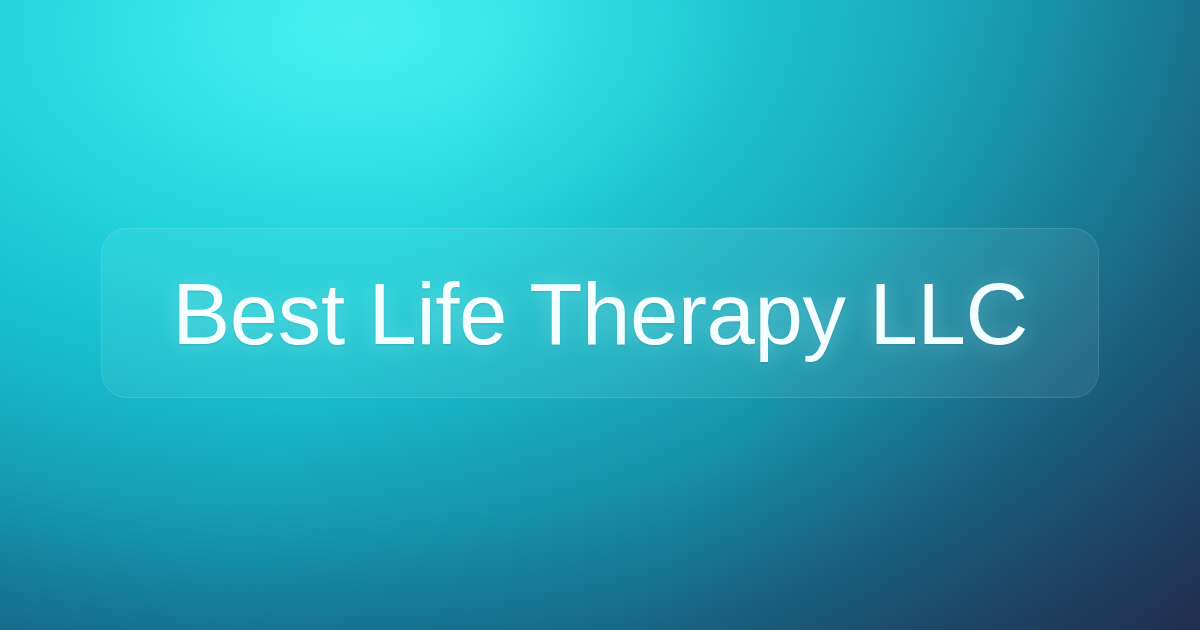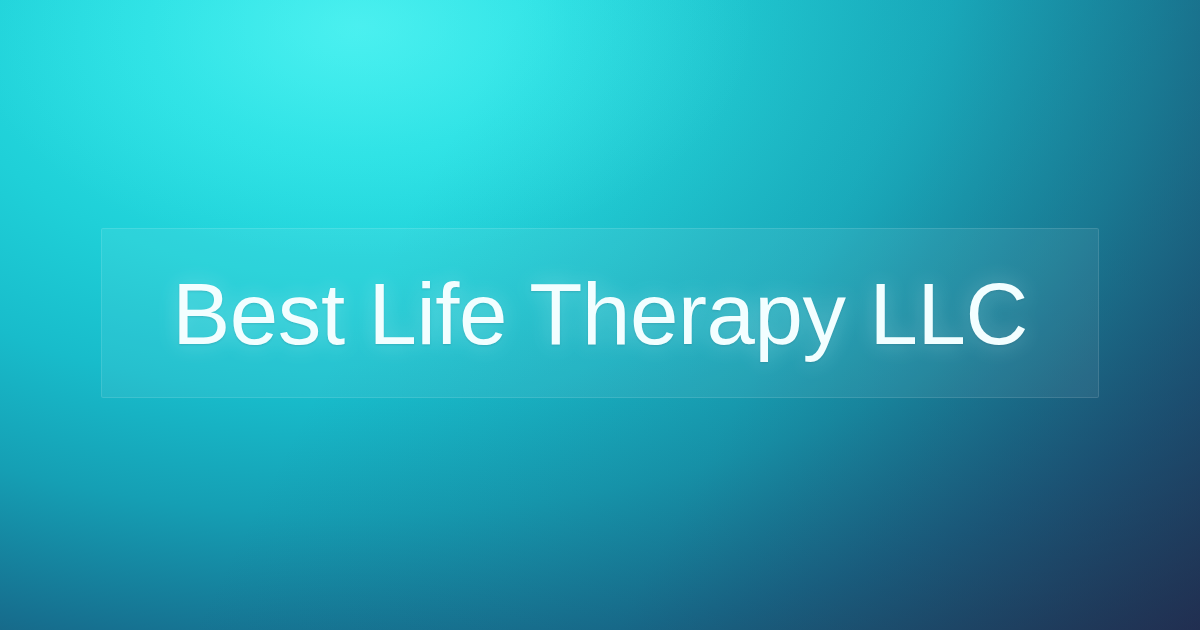--- a/index.html
+++ b/index.html
@@ -64,21 +64,21 @@
   }
 
   
   .title-card {
     position: absolute;
     left: 101px;
     top: 228px;
     width: 998px;
     height: 170px;
     box-sizing: border-box;
-    border-radius: 2px;
+    border-radius: 26px;
     background: rgba(255, 255, 255, 0.062);
     border: 1px solid rgba(255, 255, 255, 0.115);
     display: flex;
     align-items: center;
     justify-content: center;
     z-index: 3;
     backdrop-filter: blur(0.5px);
   }
 
   .title-text {

